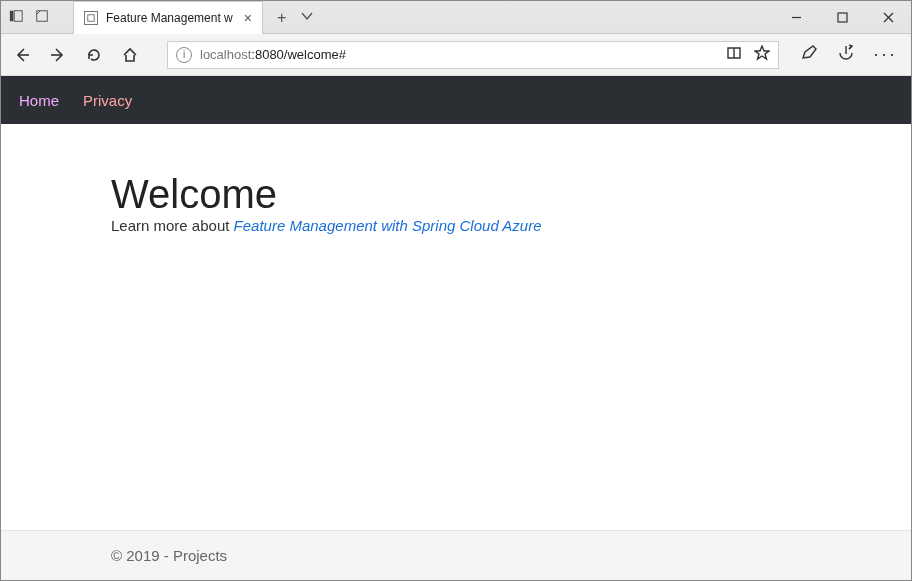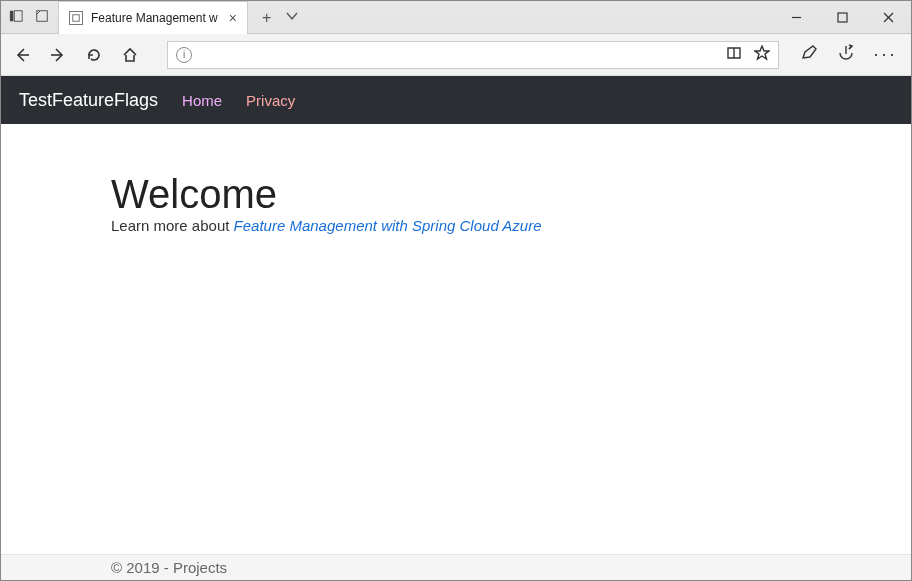--- a/index.html
+++ b/index.html
@@ -27,21 +27,21 @@
     }
     .titlebar-left {
       display: flex;
       align-items: center;
       height: 33px;
       padding-left: 8px;
       gap: 12px;
     }
     .titlebar-left svg { width: 14px; height: 14px; fill: #444; }
     .tab {
-      margin-left: 9px;
+      margin-left: 24px;
       height: 33px;
       background: #fff;
       border-top: 1px solid #ccc;
       border-left: 1px solid #ccc;
       border-right: 1px solid #ccc;
       display: flex;
       align-items: center;
       padding: 0 10px;
       gap: 8px;
       min-width: 190px;
@@ -136,21 +136,21 @@
       font-size: 40px;
       font-weight: 400;
       color: #222;
     }
     .content p { font-size: 15px; color: #333; }
     .content a { color: #1a6fd8; text-decoration: none; font-style: italic; }
     
     .footer {
       background: #f5f5f5;
       border-top: 1px solid #e5e5e5;
-      padding: 4px 110px;
+      padding: 16px 110px;
       font-size: 15px;
       color: #666;
       flex-shrink: 0;
     }
   </style>
 </head>
 <body>
 
 <div class="titlebar">
   <div class="titlebar-left">
@@ -225,20 +225,23 @@
   </div>
   <div class="tb-btn">
     <svg viewBox="0 0 16 16">
         <path d="M2 8 L8 2 L14 8"></path>
         <path d="M4 8 L4 14 L12 14 L12 8"></path>
       </svg>
   </div>
 
   <div class="addr">
     <span class="addr-info">i</span>
+    <span class="addr-text">
+      <span class="host">localhost</span><span class="path">:8080/welcome#</span>
+    </span>
     <span class="addr-right">
       <span>
         <svg viewBox="0 0 16 16">
             <path d="M2 3 L8 3 L8 13 L2 13 Z M8 3 L14 3 L14 13 L8 13"></path>
           </svg>
       </span>
       <span>
         <svg viewBox="0 0 16 16">
             <path d="M8 1 L10 6 L15 6 L11 9 L12.5 14 L8 11 L3.5 14 L5 9 L1 6 L6 6 Z"></path>
           </svg>
@@ -259,21 +262,20 @@
           <path d="M12 5 L15 2"></path>
           <path d="M15 2 L12 -1" opacity="0"></path>
           <path d="M12 5 L15 2 L12 1" fill="none"></path>
         </svg>
     </span>
     <span class="more-dots">···</span>
   </div>
 </div>
 
 <div class="page-nav">
-  <span class="brand">TestFeatureFlags</span>
   <span class="nav-link">Home</span>
   <span class="nav-link muted">Privacy</span>
 </div>
 
 <div class="content">
   <h1>Welcome</h1>
   <p>
     <span>Learn more about </span><a href="#">Feature Management with Spring Cloud Azure</a>
   </p>
 </div>

